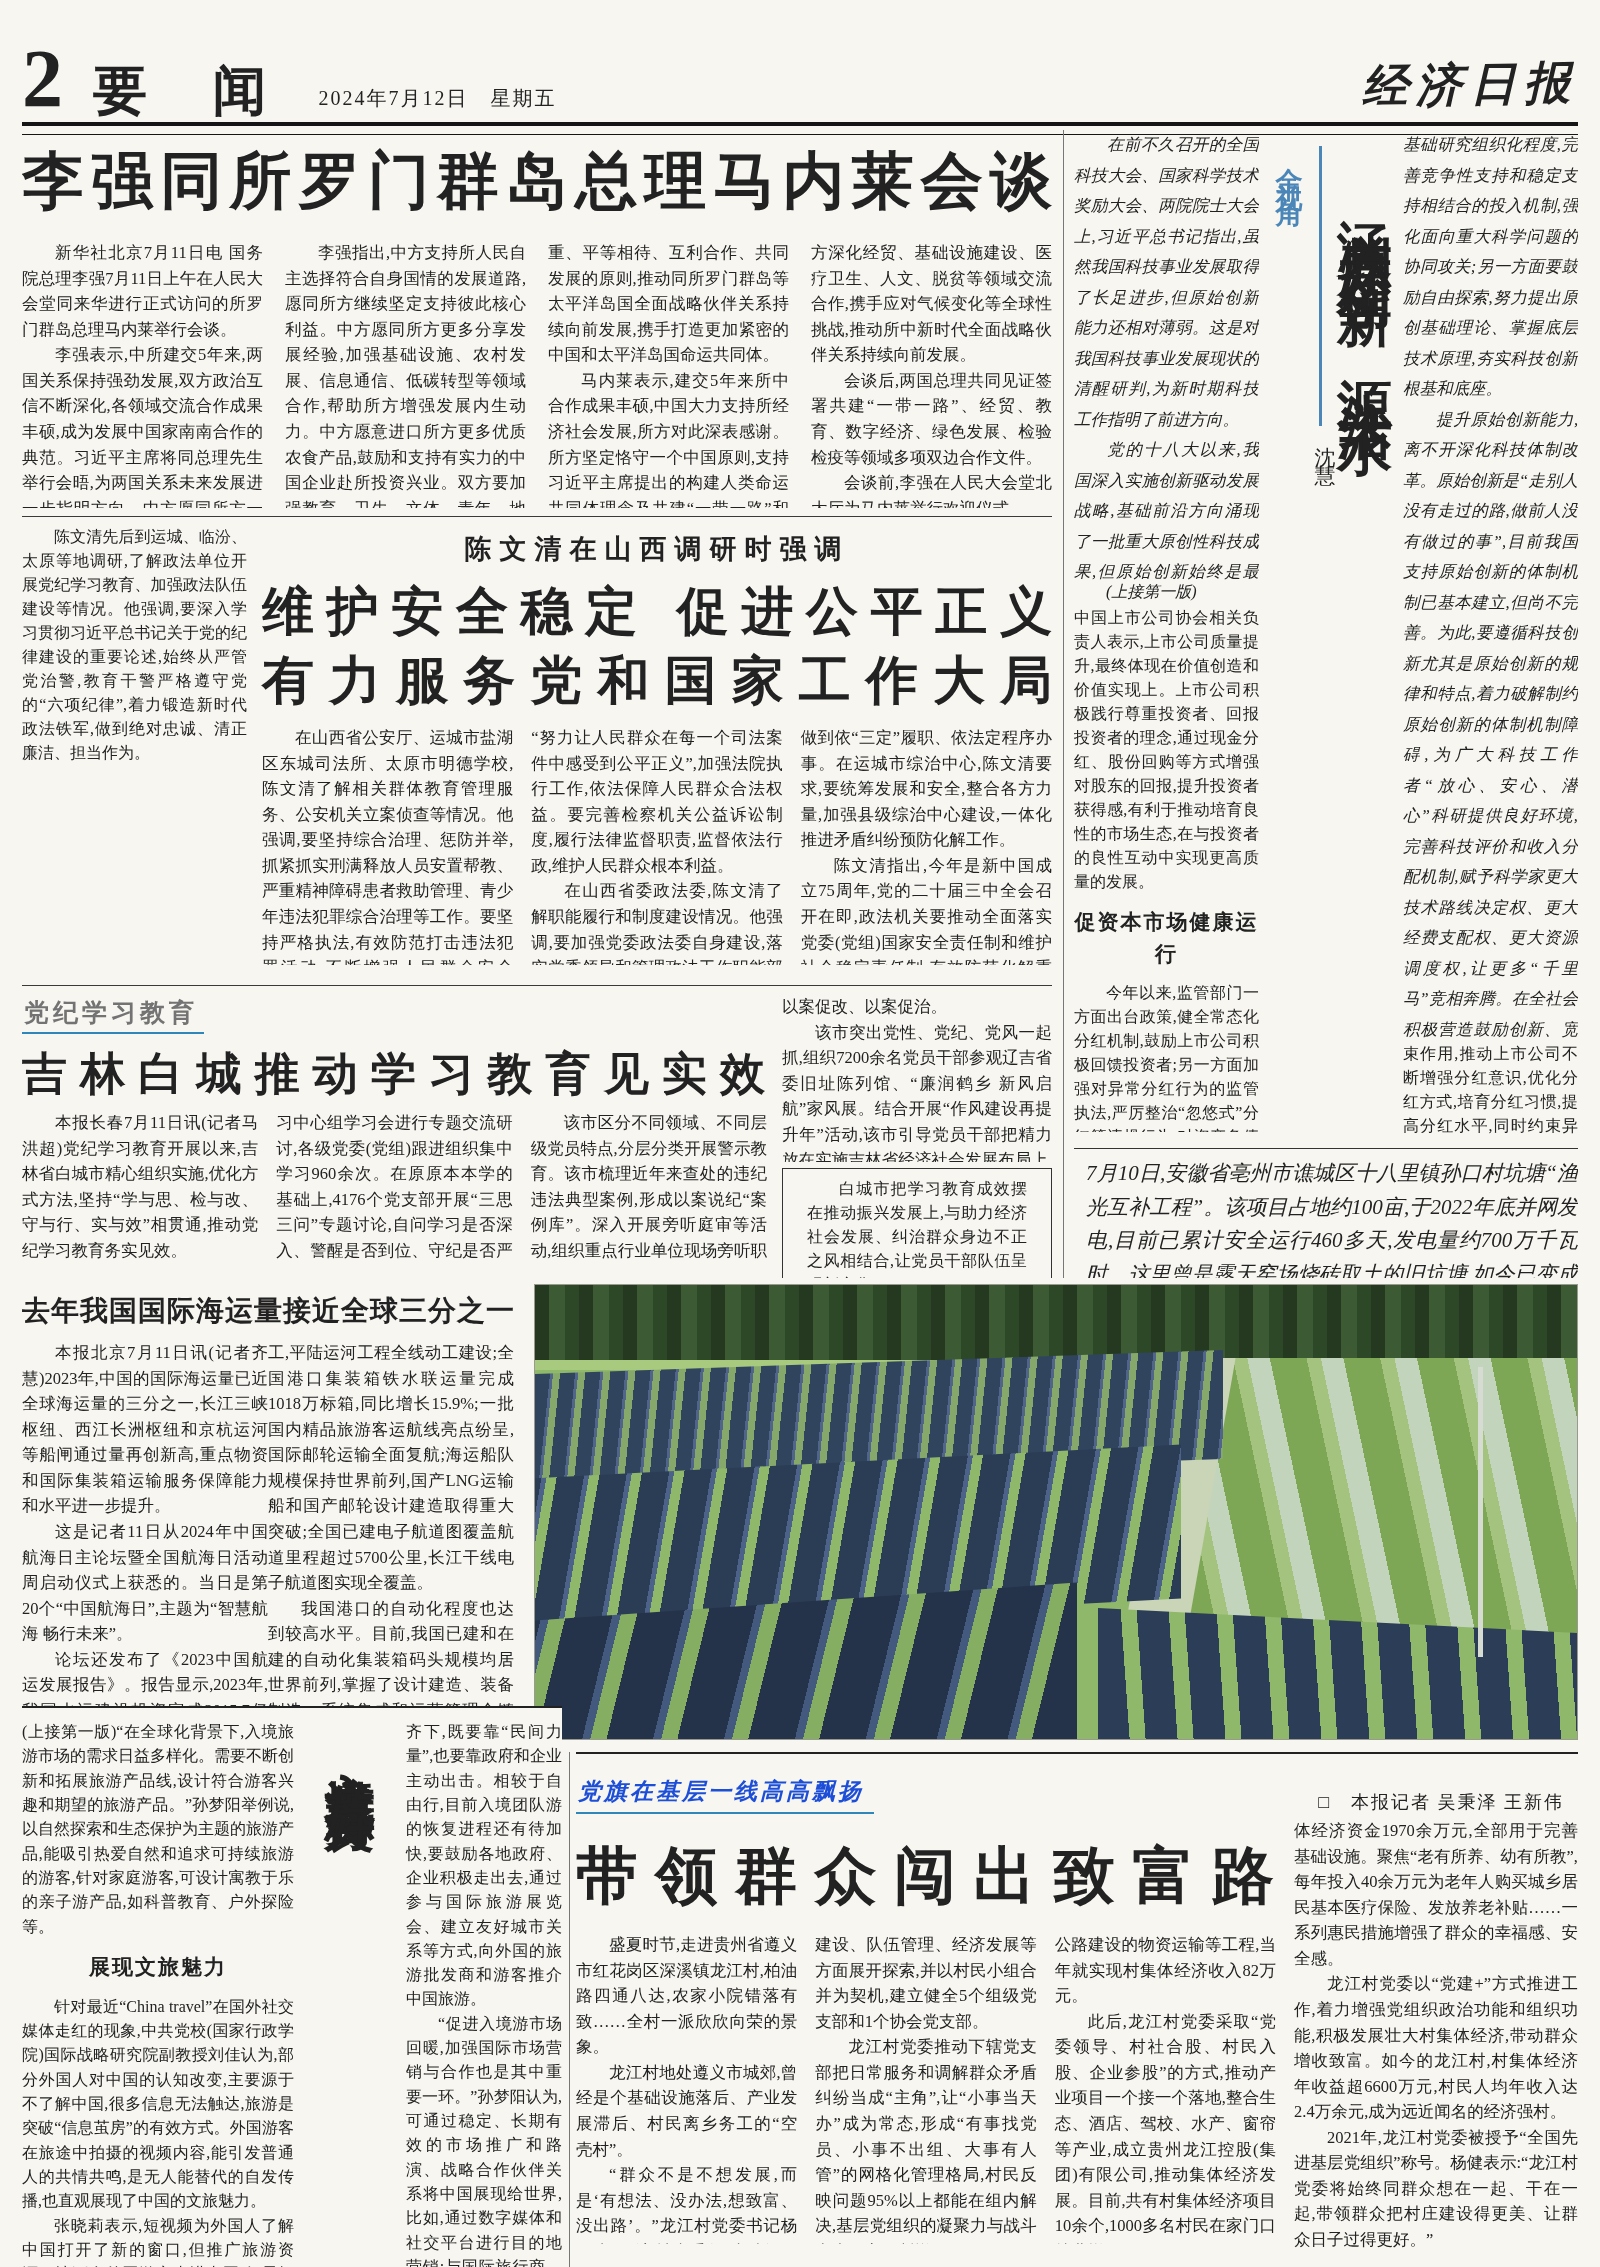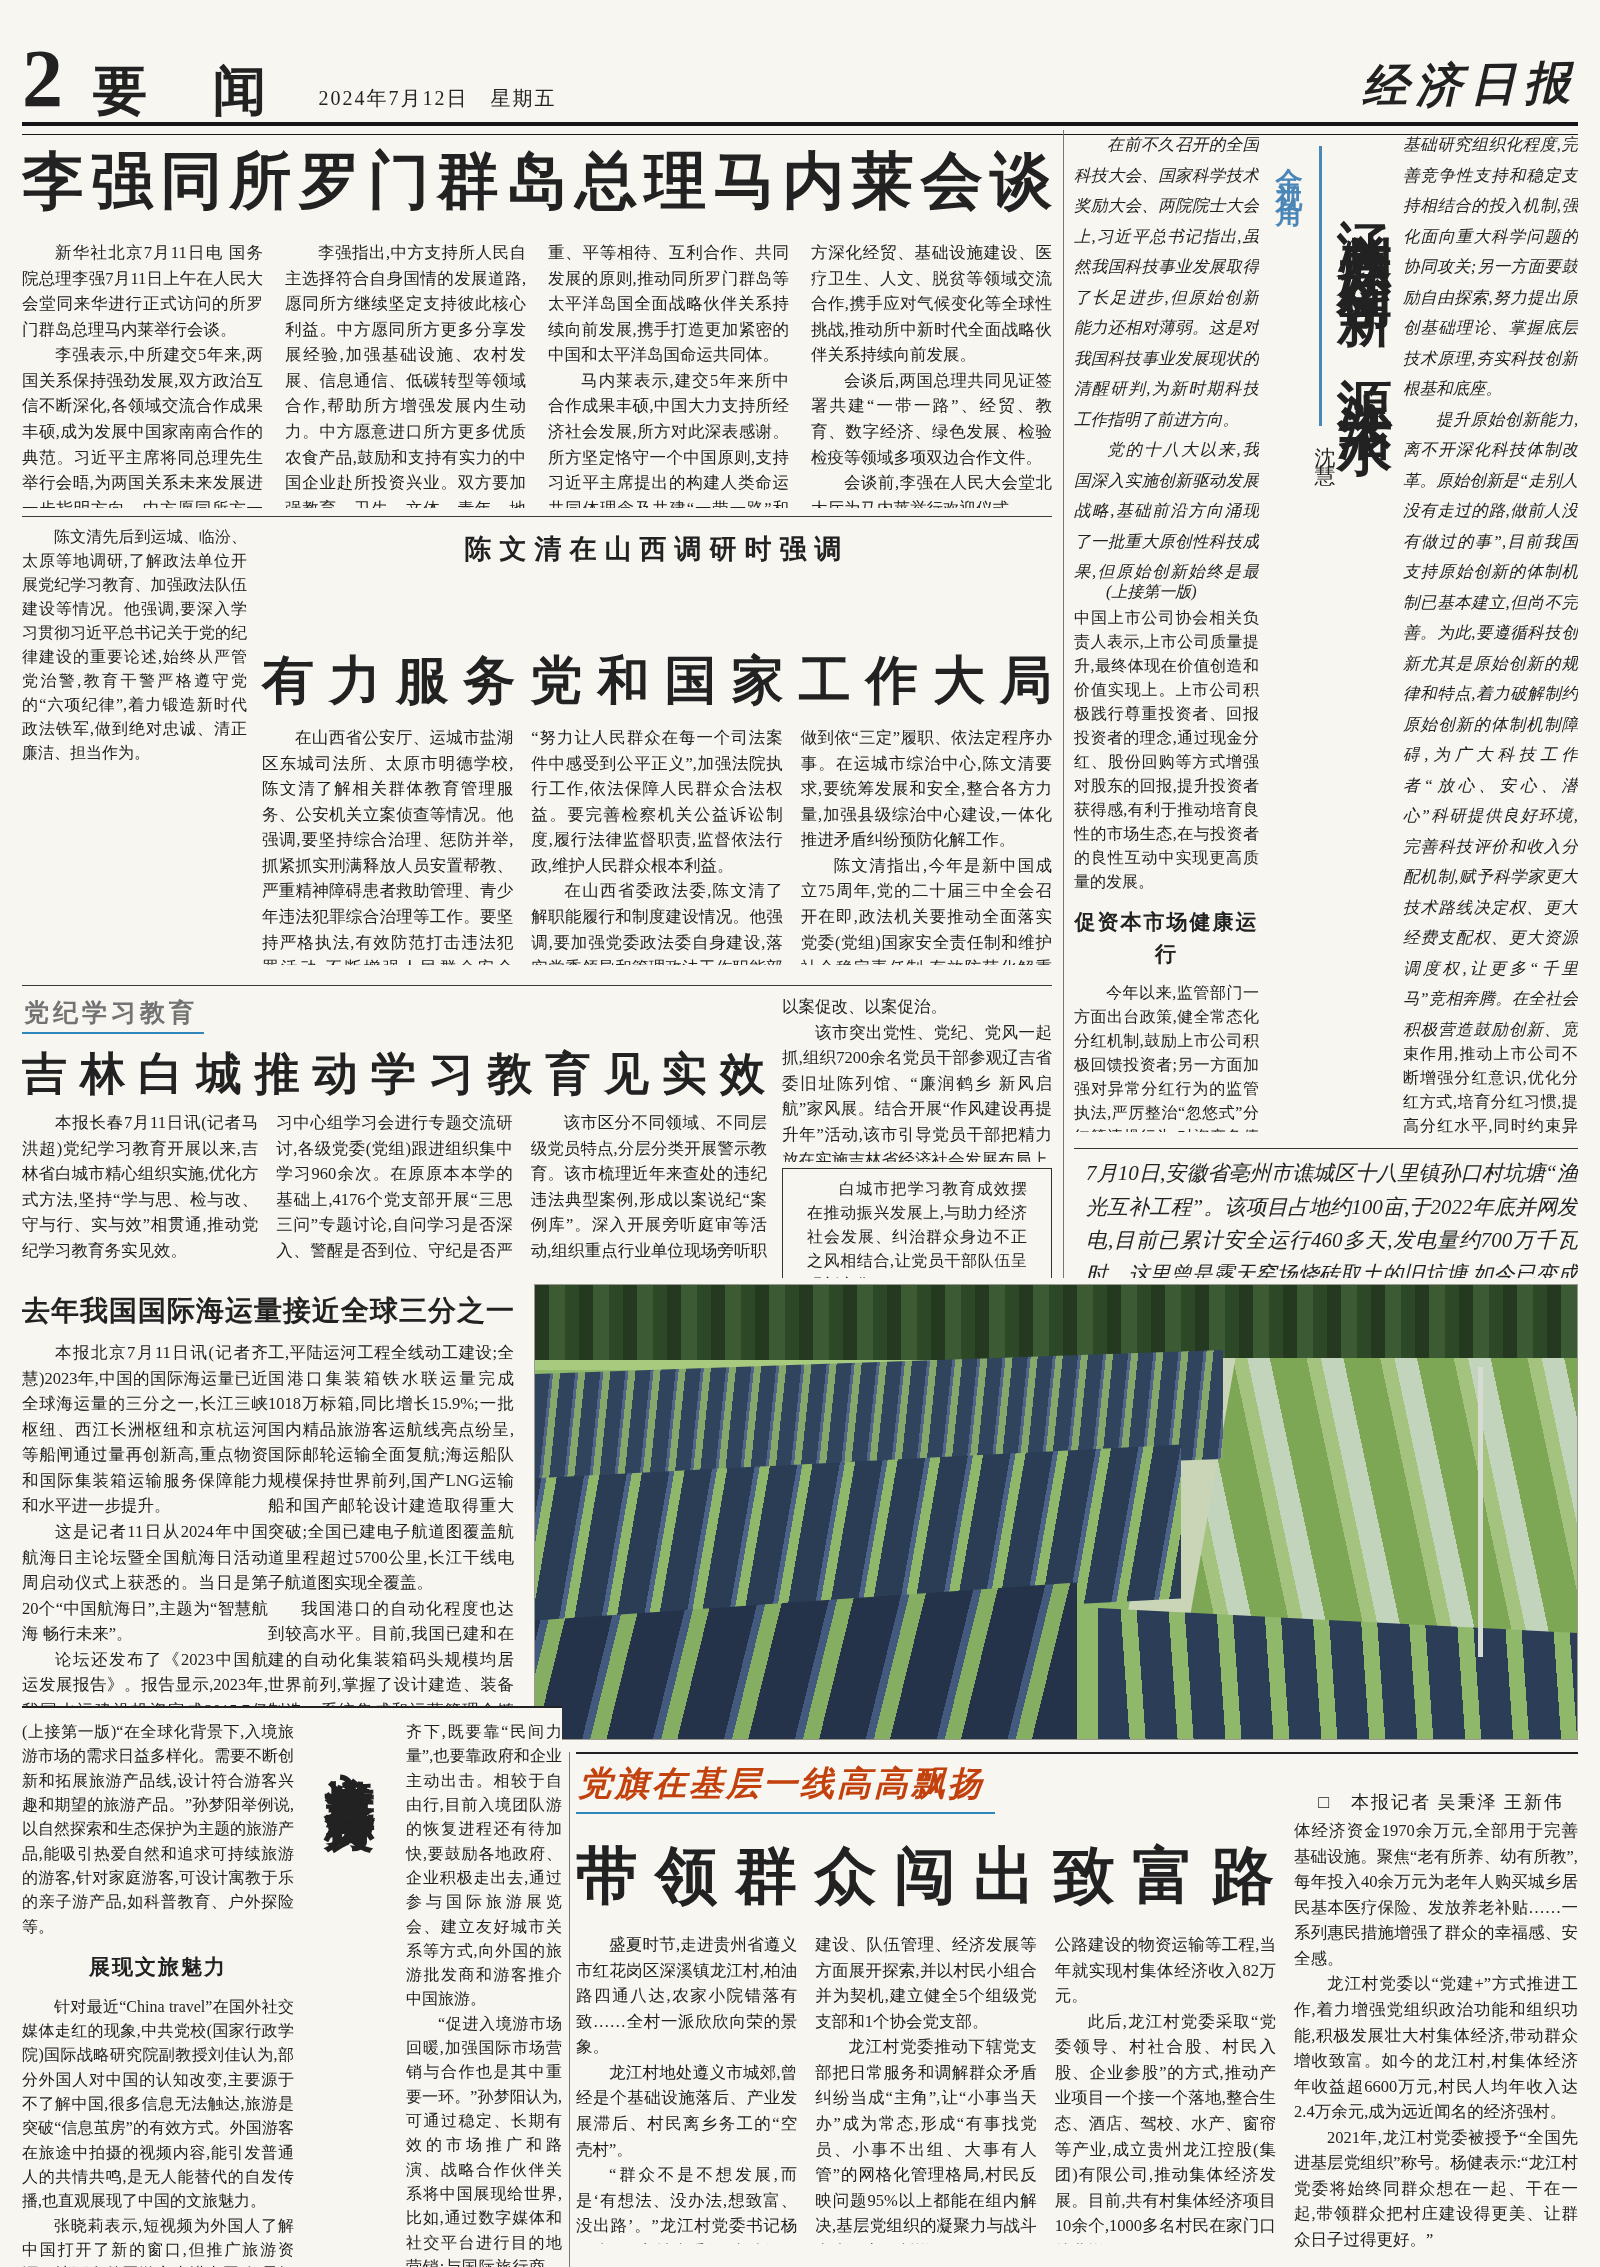--- a/index.html
+++ b/index.html
@@ -68,21 +68,21 @@
   .ph-panels-rb{position:absolute;right:-2%;bottom:-4%;width:48%;height:30%;background:repeating-linear-gradient(86deg,#2c3d57 0 32px,#8fb86a 32px 48px);transform:skewY(3deg);}
   .ph-pole{position:absolute;right:9%;top:18%;width:5px;height:64%;background:#d6dcd2;}
   
   .bottom-zone{position:absolute;top:1752px;left:22px;width:1556px;height:500px;display:grid;grid-template-columns:540px 14px 1002px;}
   .tourism{position:relative;top:-46px;height:556px;border-top:2px solid #222;padding-top:12px;display:grid;grid-template-columns:272px 92px 156px;gap:10px;overflow:hidden;background:#f7f6f1;}
   .tourism .body-sm{font-size:16px;line-height:1.52;}
   .t-subhead{font-family:"Liberation Sans",sans-serif;font-weight:700;font-size:21px;text-align:center;margin:14px 0;letter-spacing:2px;}
   .t-vh{writing-mode:vertical-rl;text-orientation:upright;font-weight:900;font-size:50px;letter-spacing:4px;justify-self:center;padding-top:12px;line-height:1.1;}
   .longjiang{border-top:2px solid #222;padding-top:8px;overflow:hidden;}
   .lj-kickrow{display:flex;justify-content:space-between;align-items:flex-end;height:52px;}
-  .blue-kicker{display:inline-block;color:#c2410c;font-weight:700;font-style:italic;font-size:34px;letter-spacing:3px;border-bottom:2px solid #2e86ba;padding:0 10px 5px 2px;}
+  .blue-kicker{display:inline-block;color:#1d4ed8;font-weight:700;font-style:italic;font-size:23px;letter-spacing:3px;border-bottom:2px solid #2e86ba;padding:0 10px 5px 2px;}
   .lj-byline{font-size:18px;letter-spacing:2px;padding-right:14px;}
   .lj-grid{display:grid;grid-template-columns:700px 284px;gap:18px;margin-top:4px;height:430px;}
   .lj-headline{margin:16px 0 18px 0;font-weight:900;font-size:62px;text-align:justify;text-align-last:justify;letter-spacing:2px;height:80px;}
   .lj-body{display:grid;grid-template-columns:repeat(3,1fr);gap:18px;height:312px;overflow:hidden;}
   .lj-right{overflow:hidden;}
 </style>
 </head>
 <body>
 
 <div class="page">
@@ -123,21 +123,21 @@
       </article>
 
       <div class="rule"></div>
 
       <article class="art2">
         <div class="a2-intro col-text">
             <p>陈文清先后到运城、临汾、太原等地调研,了解政法单位开展党纪学习教育、加强政法队伍建设等情况。他强调,要深入学习贯彻习近平总书记关于党的纪律建设的重要论述,始终从严管党治警,教育干警严格遵守党的“六项纪律”,着力锻造新时代政法铁军,做到绝对忠诚、清正廉洁、担当作为。</p>
           </div>
         <div class="a2-main">
           <div class="kicker">陈文清在山西调研时强调</div>
-          <h2 class="a2-headline"><br><span>有力服务党和国家工作大局</span></h2>
+          <h2 class="a2-headline"><span>维护安全稳定 促进公平正义</span><br><span>有力服务党和国家工作大局</span></h2>
           <div class="a2-body body-txt">
             <div class="col-text">
                 <p>在山西省公安厅、运城市盐湖区东城司法所、太原市明德学校,陈文清了解相关群体教育管理服务、公安机关立案侦查等情况。他强调,要坚持综合治理、惩防并举,抓紧抓实刑满释放人员安置帮教、严重精神障碍患者救助管理、青少年违法犯罪综合治理等工作。要坚持严格执法,有效防范打击违法犯罪活动,不断增强人民群众安全感。</p>
               </div>
             <div class="col-text">
                 <p class="cont">“努力让人民群众在每一个司法案件中感受到公平正义”,加强法院执行工作,依法保障人民群众合法权益。要完善检察机关公益诉讼制度,履行法律监督职责,监督依法行政,维护人民群众根本利益。</p>
                 <p>在山西省委政法委,陈文清了解职能履行和制度建设情况。他强调,要加强党委政法委自身建设,落实党委领导和管理政法工作职能部门的职责,发挥好牵头抓总、统筹协调、督办落实作用,</p>
               </div>
             <div class="col-text">
                 <p class="cont">做到依“三定”履职、依法定程序办事。在运城市综治中心,陈文清要求,要统筹发展和安全,整合各方力量,加强县级综治中心建设,一体化推进矛盾纠纷预防化解工作。</p>

